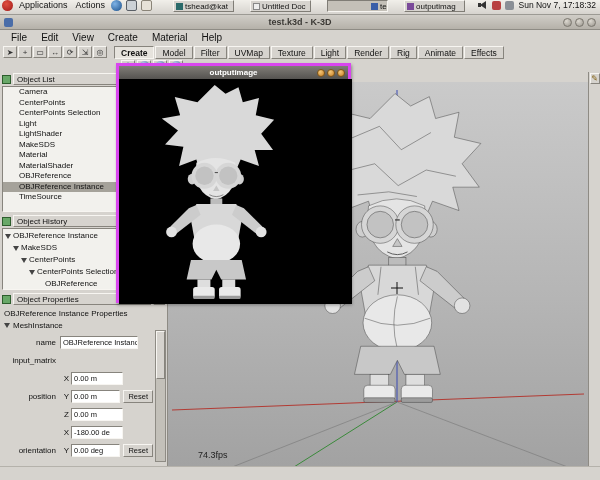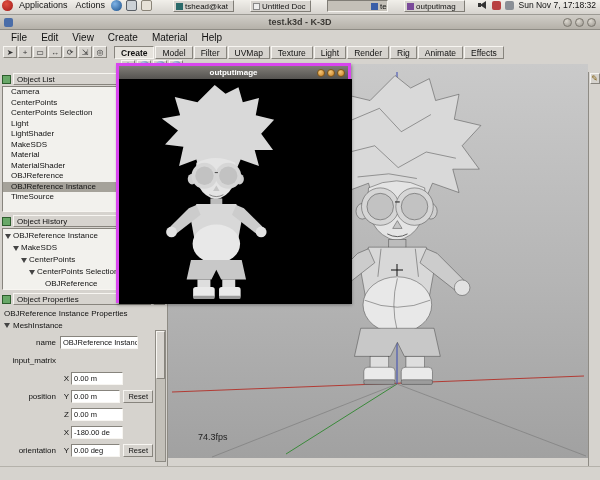--- a/index.html
+++ b/index.html
@@ -73,21 +73,21 @@
   .ph-combo { flex:1; height:12px; background:#d6d3ce; border:1px solid;
     border-color:#f7f5f1 #87847d #87847d #f7f5f1; font-size:8px; display:flex; align-items:center;
     padding:0 3px; gap:3px; overflow:hidden; white-space:nowrap; }
   .ph-arrow { margin-left:auto; width:0; height:0; border-left:3px solid transparent;
     border-right:3px solid transparent; border-top:4px solid #3a3a3a; flex:none; }
   .ph-edit { width:12px; height:12px; text-align:center; font-size:8px; line-height:11px; color:#8a6a20;
     background:#d6d3ce; border:1px solid; border-color:#f7f5f1 #87847d #87847d #f7f5f1; flex:none; }
 
   .list-box { height:126px; margin:0 2px; background:#f2f1ed; border:1px solid;
     border-color:#87847d #f7f5f1 #f7f5f1 #87847d; overflow:hidden; }
-  .list-row { height:10.5px; font-size:8px; line-height:10.5px; padding-left:8px; white-space:nowrap; overflow:hidden; }
+  .list-row { height:10.5px; font-size:8px; line-height:10.5px; padding-left:16px; white-space:nowrap; overflow:hidden; }
   .list-row.sel { background:#a5a29a; }
 
   .gap2 { height:2px; }
   .tree-box { height:62px; margin:0 2px; background:#f2f1ed; border:1px solid;
     border-color:#87847d #f7f5f1 #f7f5f1 #87847d; overflow:hidden; padding-top:1px; }
   .tree-row { height:12px; font-size:8px; line-height:12px; display:flex; align-items:center; gap:2px; white-space:nowrap; }
   .exp { width:0; height:0; border-left:3.5px solid transparent; border-right:3.5px solid transparent;
     border-top:5px solid #444; flex:none; }
 
   .props-subtitle { font-size:8px; padding:3px 4px 1px; white-space:nowrap; overflow:hidden; }
@@ -102,21 +102,21 @@
     overflow:hidden; white-space:nowrap; }
   .fbox.wide { width:78px; }
   .reset-btn { margin-left:3px; height:13px; font-size:7.5px; line-height:11px; padding:0 4px;
     background:#d6d3ce; border:1px solid; border-color:#f7f5f1 #87847d #87847d #f7f5f1; white-space:nowrap; }
   .props-scroll { position:absolute; right:1px; top:258px; width:11px; height:132px;
     background:#c3c0b9; border:1px solid #8e8b84; }
   .props-thumb { position:absolute; left:0; top:0; width:9px; height:48px; background:#d6d3ce;
     border:1px solid; border-color:#f7f5f1 #87847d #87847d #f7f5f1; }
 
   
-  .viewport { position:absolute; left:168px; top:64px; width:420px; height:394px;
+  .viewport { position:absolute; left:168px; top:82px; width:420px; height:394px;
     background:linear-gradient(#cacaca 0%, #b5b5b5 55%, #a1a1a1 100%); overflow:hidden; }
   .fps { position:absolute; left:30px; bottom:16px; font-size:9px; color:#222; }
   .right-strip { position:absolute; left:588px; top:72px; width:12px; height:394px;
     background:#d6d3ce; border-left:1px solid #8e8b84; }
   .strip-btn { width:10px; height:11px; margin:1px auto 0; text-align:center; font-size:8px;
     line-height:10px; color:#8a6a20; background:#d6d3ce; border:1px solid;
     border-color:#f7f5f1 #87847d #87847d #f7f5f1; }
   .bottom-strip { position:absolute; left:0; top:466px; width:600px; height:14px;
     background:#d6d3ce; border-top:1px solid #b5b2ab; }
 

